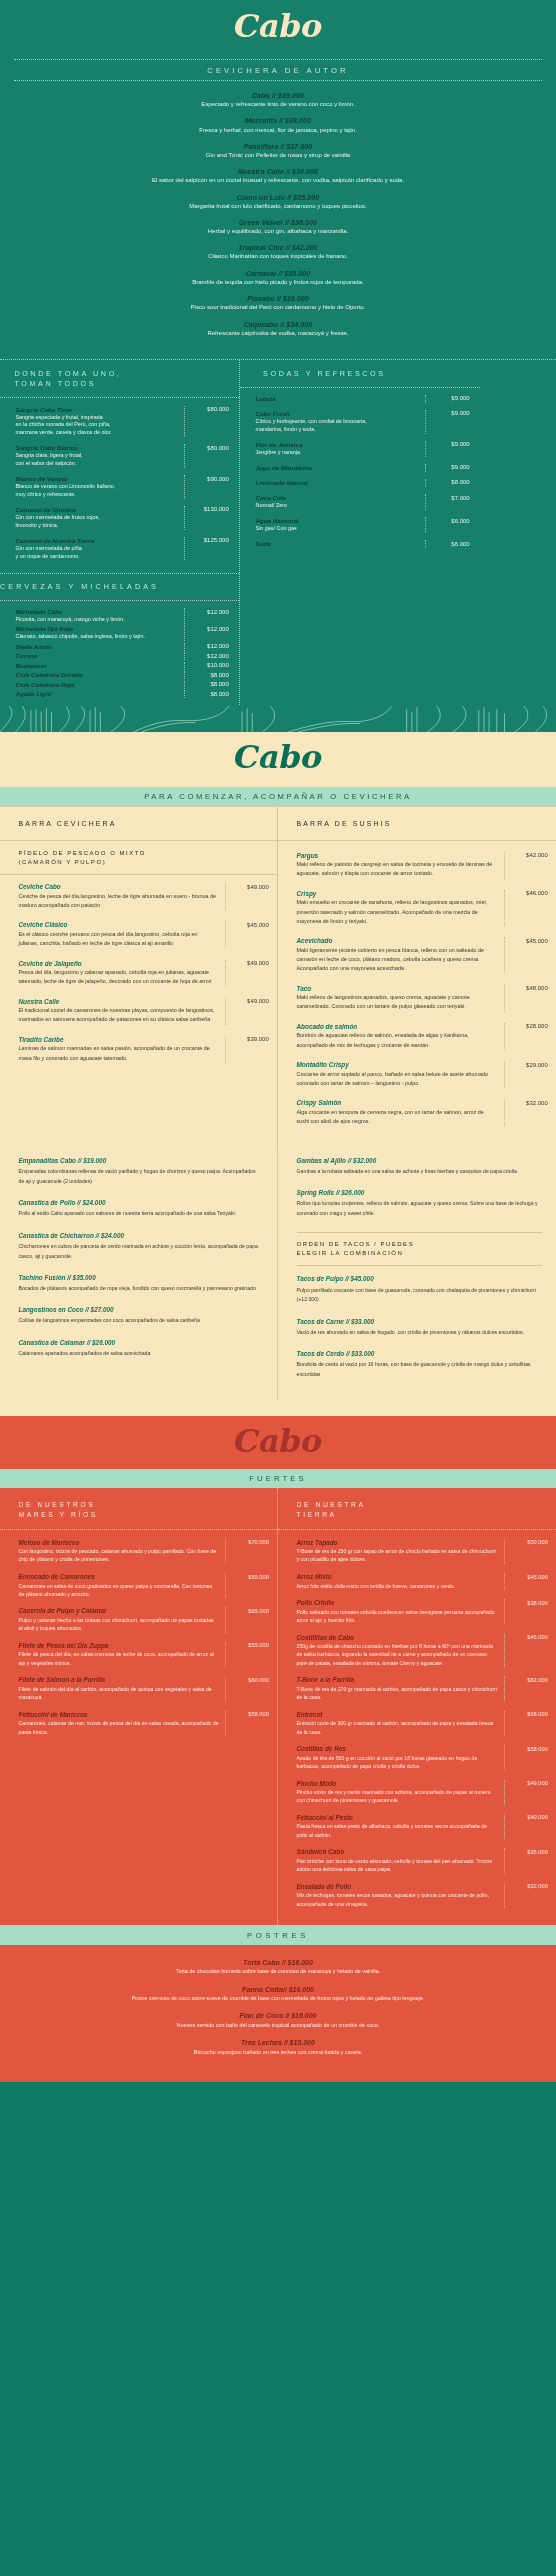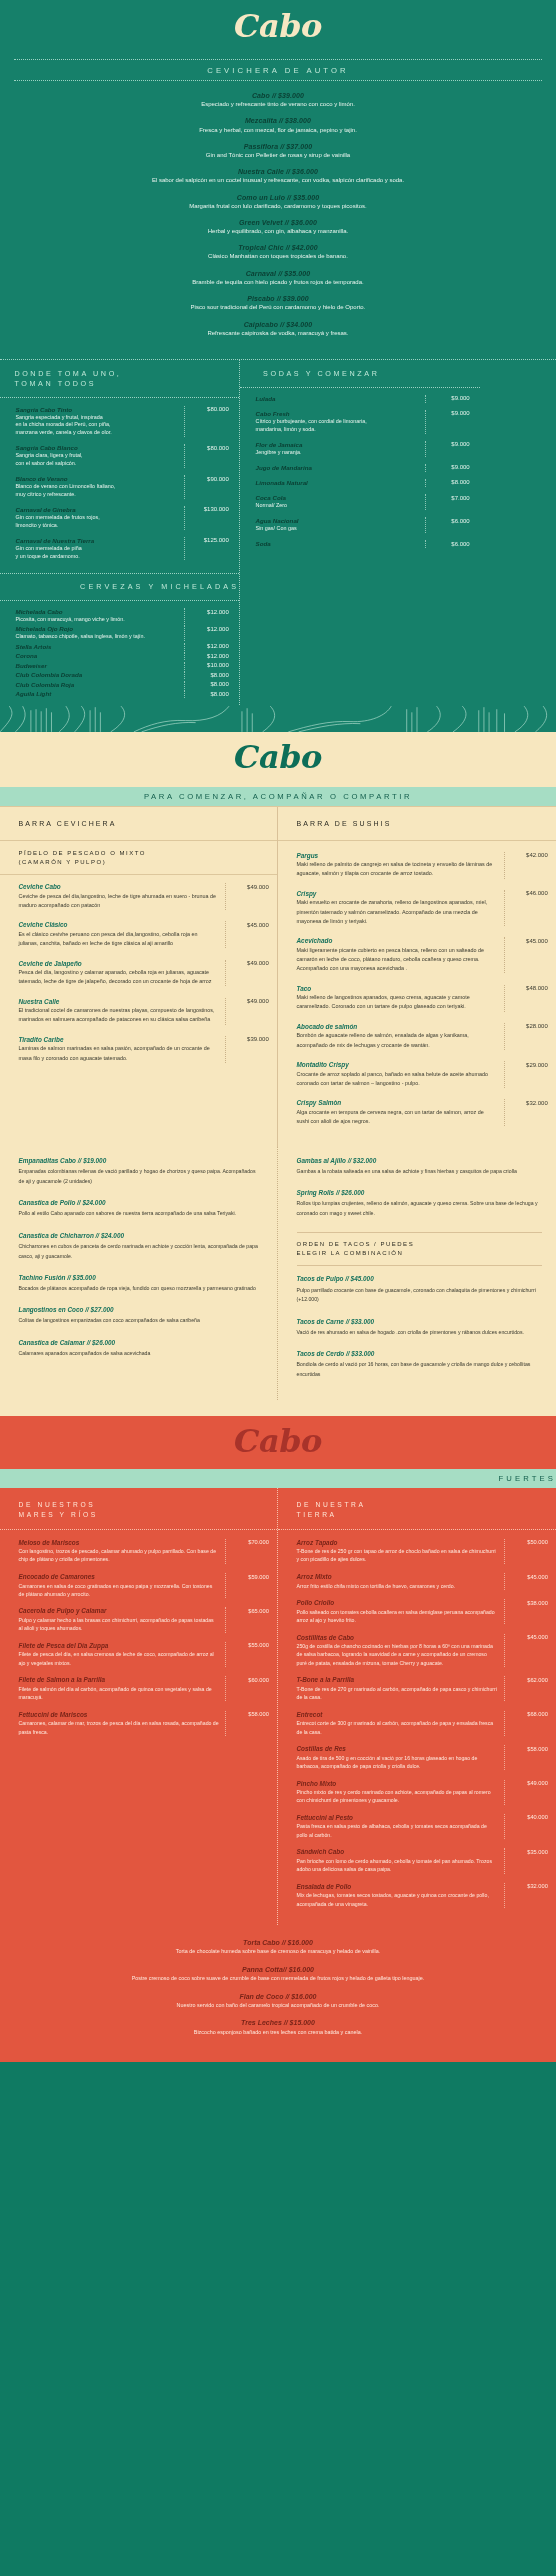--- a/index.html
+++ b/index.html
@@ -201,21 +201,21 @@
     border-top: 0.8px solid #d9c198;
     border-bottom: 0.8px solid #d9c198;
     padding: 7.2px 0 6.2px 0;
     margin: 2.1px 0 9.3px 0;
   }
 
   
   .page-red { background: #e2563f; width: 556px; padding-top: 8.2px; }
   .band-mint2 {
     background: #a6ddc4;
-    text-align: right;
+    text-align: center;
     letter-spacing: 3.1px;
     font-size: 7.7px;
     color: #15604e;
     padding: 5.7px 0 5.2px 0;
     font-weight: 300;
   }
   .red-twocol { display: flex; width: 556px; }
   .red-col { width: 278px; }
   .red-col.left { border-right: 1px dotted rgba(255,225,205,0.75); }
   .red-head {
@@ -354,21 +354,21 @@
           <div class="row">
             <div class="row-body">
               <div class="it-name">Carnaval de Nuestra Tierra</div>
               <div class="it-desc" style="white-space: pre-line;">Gin con mermelada de piña
 y un toque de cardamomo.</div>
             </div>
             <div class="row-price">$125.000</div>
           </div>
         </div>
       <div class="rule-dotted-full"></div>
-      <div class="colhead" style="text-align:right;padding-left:0;letter-spacing:3.1px">CERVEZAS Y MICHELADAS</div>
+      <div class="colhead" style="text-align:left;padding-left:0;letter-spacing:3.1px">CERVEZAS Y MICHELADAS</div>
       <div class="rule-dotted-full"></div>
       <div class="rowlist" id="beer-list">
           <div class="row beer-row">
             <div class="row-body">
               <div class="it-name">Michelada Cabo</div>
               <div class="it-desc" style="white-space: pre-line;">Picosita, con maracuyá, mango viche y limón.</div>
             </div>
             <div class="row-price">$12.000</div>
           </div>
           <div class="row beer-row">
@@ -410,21 +410,21 @@
           </div>
           <div class="row beer-row">
             <div class="row-body">
               <div class="it-name">Aguila Light</div>
             </div>
             <div class="row-price">$8.000</div>
           </div>
         </div>
     </div>
     <div class="col">
-      <div class="colhead centered">SODAS Y COMENZAR</div>
+      <div class="colhead centered">SODAS Y REFRESCOS</div>
       <div class="rule-dotted-full"></div>
       <div class="rowlist" id="soda-list">
           <div class="row">
             <div class="row-body">
               <div class="it-name">Lulada</div>
             </div>
             <div class="row-price">$9.000</div>
           </div>
           <div class="row">
             <div class="row-body">
@@ -514,21 +514,21 @@
         <path d="M1000 52 C 1025 36 1032 18 1018 2"></path>
         <path d="M1040 52 C 1062 34 1068 18 1055 2"></path>
       </g>
     </svg>
   </div>
 </section>
 
 <section class="page-cream">
   <div class="logo-script logo-green">Cabo</div>
   <div style="height:11.3px"></div>
-  <div class="band-mint">PARA COMENZAR, ACOMPAÑAR O COMPARTIR</div>
+  <div class="band-mint">PARA COMENZAR, ACOMPAÑAR O CEVICHERA</div>
 
   <div class="cream-twocol">
     <div class="cream-col left">
       <div class="cream-head">BARRA CEVICHERA</div>
       <div class="cream-sub" style="white-space:pre-line">PÍDELO DE PESCADO O MIXTO
 (CAMARÓN Y PULPO)</div>
       <div class="cream-list" id="ceviche-list">
           <div class="crow">
             <div class="crow-body">
               <div class="cname">Ceviche Cabo</div>
@@ -818,20 +818,21 @@
             <div class="rrow-body">
               <div class="rname">Ensalada de Pollo</div>
               <div class="rdesc" style="white-space: pre-line;">Mix de lechugas, tomates secos tostados, aguacate y quinoa con crocante de pollo, acompañada de una vinagreta.</div>
             </div>
             <div class="rrow-price">$32.000</div>
           </div>
         </div>
     </div>
   </div>
 
+  <div class="band-postres">POSTRES</div>
   <div class="postres" id="dessert-list">
       <div class="ds">
         <div class="ds-name">Torta Cabo // $16.000</div>
         <div class="ds-desc">Torta de chocolate humeda sobre base de cremoso de maracuya y helado de vainilla.</div>
       </div>
       <div class="ds">
         <div class="ds-name">Panna Cotta// $16.000</div>
         <div class="ds-desc">Postre cremoso de coco sobre suave de crumble de base con mermelada de frutos rojos y helado de galleta tipo lenguaje.</div>
       </div>
       <div class="ds">

